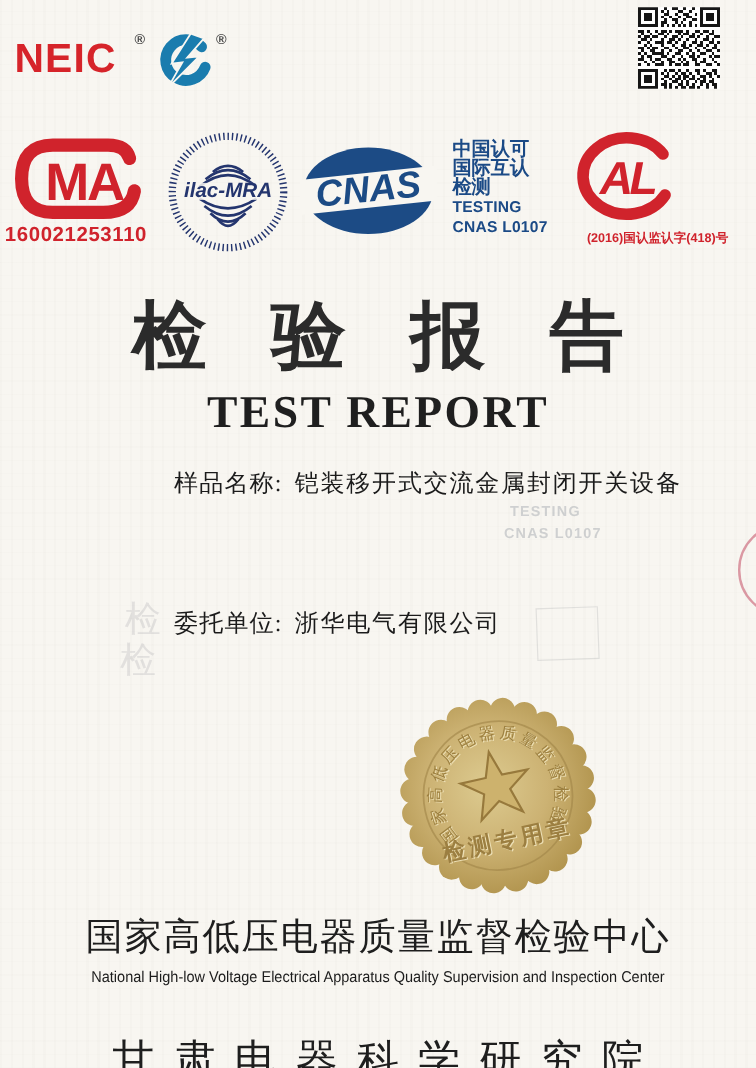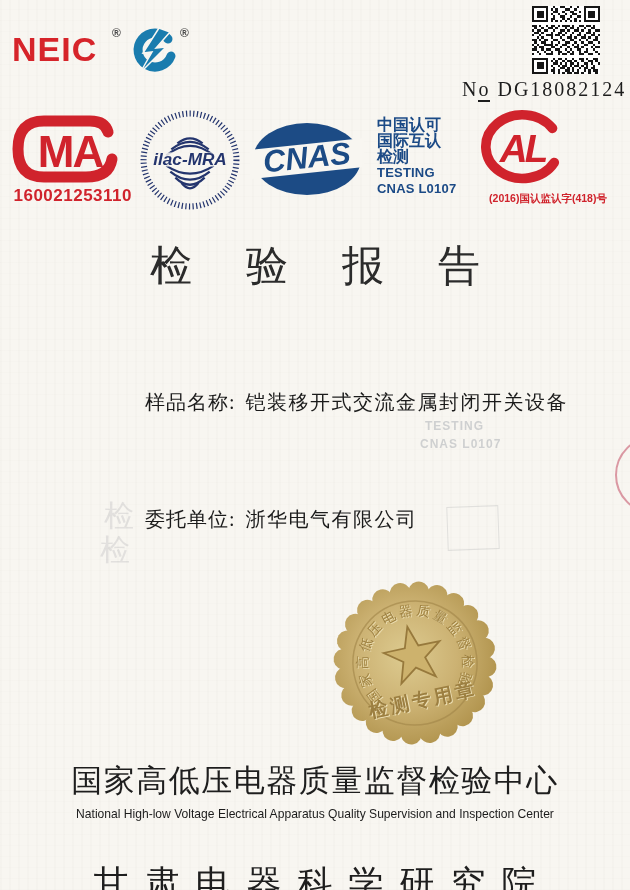--- a/index.html
+++ b/index.html
@@ -11,27 +11,27 @@
       repeating-linear-gradient(0deg, rgba(120,115,100,0.015) 0 1px, transparent 1px 11px);
     font-family:"Liberation Sans", sans-serif;color:#222;
   }
   .abs{position:absolute;}
   
   .neic{font-weight:800;font-size:34px;letter-spacing:1px;color:#d6242a;transform:scaleX(1.04);transform-origin:left;}
   .reg{font-size:12px;color:#4a4a4a;font-weight:700;}
   .report-no{font-family:"Liberation Serif", serif;font-size:20px;letter-spacing:2px;color:#1d1d1d;white-space:nowrap;}
   .report-no .uo{border-bottom:2px solid #1d1d1d;}
   
-  .cma-num{width:128px;text-align:right;font-size:17px;font-weight:700;color:#d0232c;letter-spacing:0.5px;}
+  .cma-num{width:128px;text-align:left;font-size:17px;font-weight:700;color:#d0232c;letter-spacing:0.5px;}
   .cnas-block{color:#1b4a86;font-weight:700;line-height:16px;}
   .cnas-block .zh{font-size:16px;}
   .cnas-block .en{font-size:13px;letter-spacing:0.2px;}
   .cal-num{width:170px;text-align:center;font-size:10.5px;font-weight:700;color:#d0232c;}
   
-  .title-zh{width:630px;text-align:center;font-size:42px;font-weight:400;color:#2b2b2b;letter-spacing:54px;padding-left:54px;box-sizing:border-box;white-space:nowrap;}
+  .title-zh{width:630px;text-align:center;font-size:62px;font-weight:700;color:#2b2b2b;letter-spacing:54px;padding-left:54px;box-sizing:border-box;white-space:nowrap;}
   .title-en{width:630px;text-align:center;font-family:"Liberation Serif", serif;font-weight:700;font-size:38px;letter-spacing:2px;color:#1f1f1f;}
   
   .field{left:145px;font-family:"Liberation Serif","DejaVu Serif",serif;font-size:20px;color:#1b1b1b;white-space:nowrap;}
   .field .lab{letter-spacing:1px;}
   .field .val{margin-left:10px;letter-spacing:1.5px;}
   .field .val-mono{margin-left:10px;letter-spacing:2px;}
   
   .ghost-en{font-size:12px;font-weight:700;color:rgba(100,110,125,0.28);filter:blur(0.4px);letter-spacing:1px;}
   .ghost-zh{font-size:30px;color:rgba(110,115,125,0.16);filter:blur(0.6px);font-family:"Liberation Serif",serif;}
   .ghost-box{width:50px;height:42px;border:1.5px solid rgba(120,125,135,0.18);transform:rotate(-2deg);}
@@ -98,24 +98,20 @@
                M9 22h1v1H9z M11 22h2v1h-2z M14 22h1v1h-1z M17 22h1v1h-1z M20 22h2v1h-2z M23 22h1v1h-1z M26 22h2v1h-2z
                M8 23h1v1H8z M10 23h1v1h-1z M13 23h1v1h-1z M15 23h2v1h-2z M18 23h1v1h-1z M21 23h1v1h-1z M24 23h2v1h-2z M27 23h1v1h-1z
                M9 24h2v1H9z M12 24h1v1h-1z M14 24h1v1h-1z M16 24h2v1h-2z M19 24h1v1h-1z M22 24h2v1h-2z M25 24h1v1h-1z M28 24h1v1h-1z
                M8 25h1v1H8z M11 25h1v1h-1z M13 25h2v1h-2z M16 25h1v1h-1z M18 25h2v1h-2z M21 25h1v1h-1z M23 25h1v1h-1z M26 25h1v1h-1z
                M9 26h1v1H9z M12 26h2v1h-2z M15 26h1v1h-1z M17 26h1v1h-1z M20 26h1v1h-1z M22 26h2v1h-2z M25 26h2v1h-2z
                M8 27h2v1H8z M11 27h1v1h-1z M14 27h2v1h-2z M17 27h1v1h-1z M19 27h1v1h-1z M22 27h1v1h-1z M24 27h1v1h-1z M26 27h2v1h-2z
                M9 28h1v1H9z M11 28h1v1h-1z M13 28h1v1h-1z M15 28h2v1h-2z M18 28h2v1h-2z M21 28h1v1h-1z M24 28h1v1h-1z M27 28h1v1h-1z"></path>
     </g>
   </svg>
 
-  <div class="abs report-no" style="left:462px;top:78px;">
-    <span>N</span><span class="uo">o</span>
-    <span>DG18082124</span>
-  </div>
 
   <svg class="abs" style="left:8px;top:112px;" width="120" height="74" viewBox="0 0 120 74">
     <path d="M100 20 Q97 9 82 9 H36 Q10 9 10 37 Q10 65 36 65 H78 Q101 65 104 47" fill="none" stroke="#d0232c" stroke-width="11" stroke-linecap="round"></path>
     <text x="62" y="55" text-anchor="middle" font-family="Liberation Sans, sans-serif" font-size="44" font-weight="800" letter-spacing="-2" fill="#d0232c">MA</text>
   </svg>
   <div class="abs cma-num" style="left:4px;top:186px;">160021253110</div>
 
   <svg class="abs" style="left:137px;top:107px;" width="106" height="106" viewBox="0 0 105 105">
     <circle cx="52.5" cy="52.5" r="46" fill="none" stroke="#24356e" stroke-width="6" stroke-dasharray="1.2 2.4"></circle>
     <g fill="none" stroke="#24356e" stroke-width="2.2">
@@ -147,20 +143,21 @@
     <div class="en">CNAS L0107</div>
   </div>
 
   <svg class="abs" style="left:477px;top:108px;" width="92" height="82" viewBox="0 0 95 85">
     <path d="M78.1 21.1 A38 33 0 1 0 79.9 56.5" fill="none" stroke="#d0232c" stroke-width="10" stroke-linecap="round"></path>
     <text x="47" y="56" text-anchor="middle" font-family="Liberation Sans, sans-serif" font-size="40" font-weight="800" font-style="italic" letter-spacing="-3" fill="#d0232c">AL</text>
   </svg>
   <div class="abs cal-num" style="left:463px;top:192px;">(2016)国认监认字(418)号</div>
 
   <div class="abs title-zh" style="top:238px;">检验报告</div>
+  <div class="abs title-en" style="top:322px;">TEST REPORT</div>
 
   <div class="abs field" style="top:389px;">
     <span class="lab">样品名称:</span><span class="val">铠装移开式交流金属封闭开关设备</span>
   </div>
   <div class="abs field" style="top:506px;">
     <span class="lab">委托单位:</span><span class="val">浙华电气有限公司</span>
   </div>
 
   <div class="abs ghost-en" style="left:425px;top:419px;">TESTING</div>
   <div class="abs ghost-en" style="left:420px;top:437px;">CNAS L0107</div>

